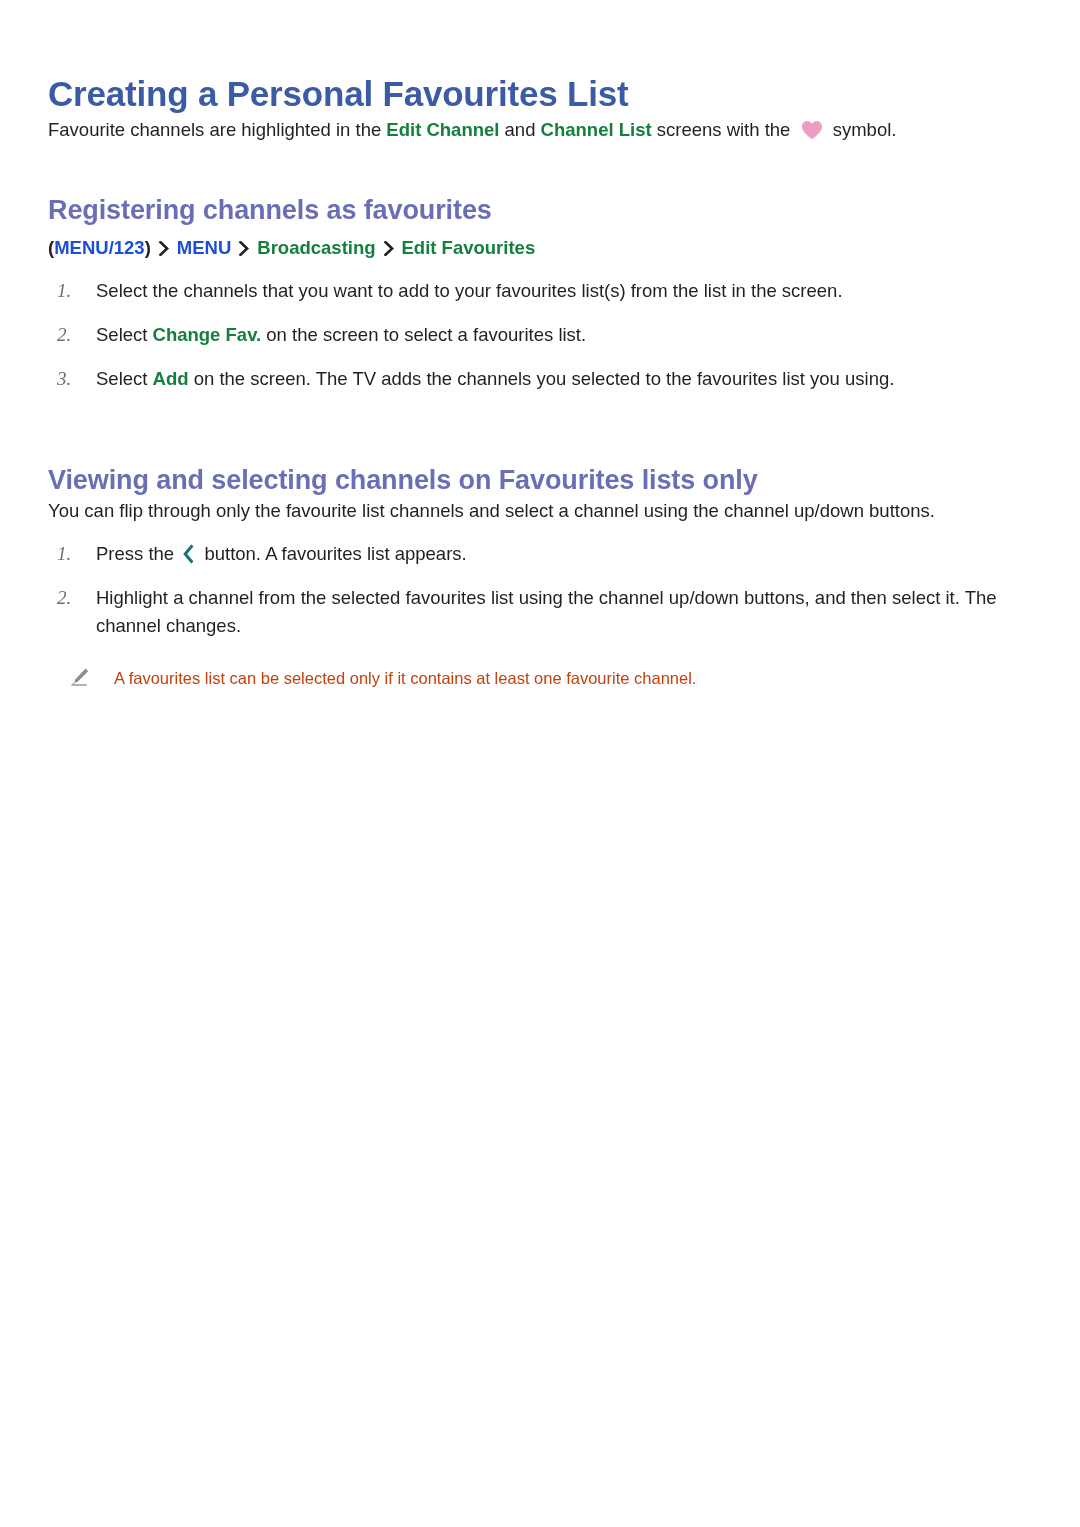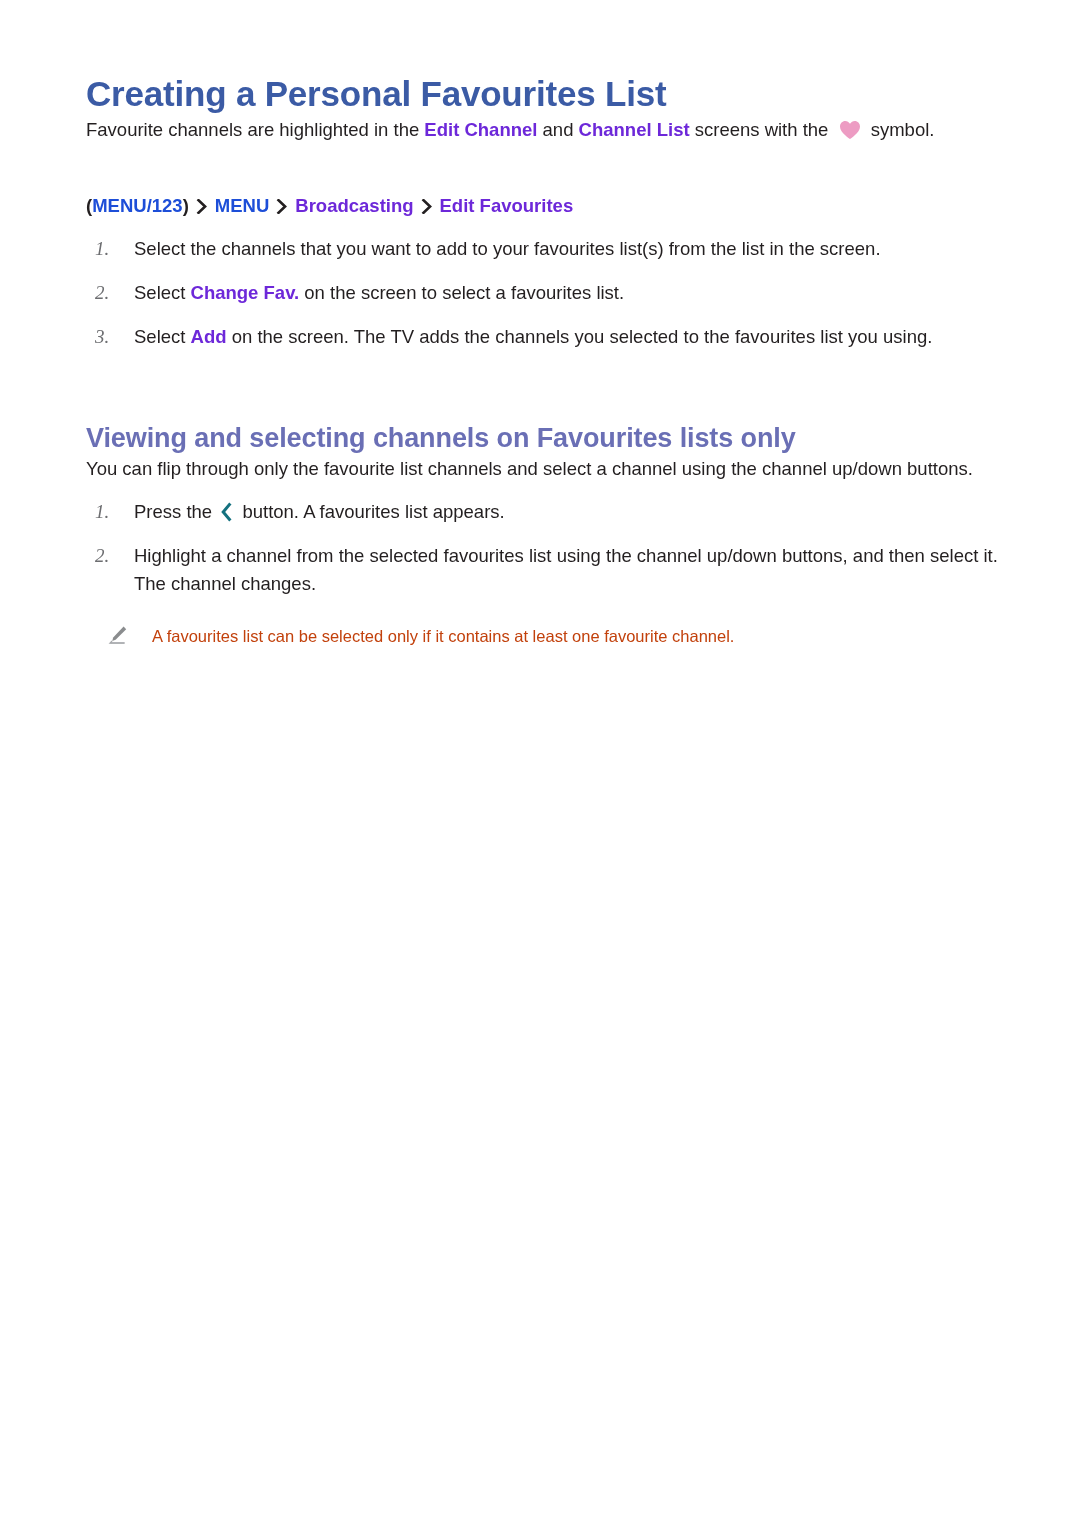--- a/index.html
+++ b/index.html
@@ -12,21 +12,21 @@
     height: 1527px;
     font-family: "Liberation Sans", sans-serif;
     color: #231f20;
     position: relative;
     overflow: hidden;
   }
   .page {
     width: 1080px;
     height: 1527px;
     box-sizing: border-box;
-    padding: 60px 78px 0 86px;
+    padding: 60px 78px 0 48px;
     position: relative;
   }
 
   
   h1.page-title {
     font-size: 35px;
     line-height: 44px;
     font-weight: bold;
     color: #3b5ba5;
     margin: 12px 0 0 0;
@@ -49,21 +49,21 @@
     color: #231f20;
     margin: 0;
   }
 
   .intro {
     margin-top: 32px;
   }
 
   
   .kw {
-    color: #6d28d9;
+    color: #15803d;
     font-weight: bold;
     text-align: center;
   }
   .kw-teal {
     color: #1d4ed8;
     font-weight: bold;
   }
   .paren {
     color: #231f20;
     font-weight: bold;
@@ -162,20 +162,21 @@
 
   <h1 class="page-title">Creating a Personal Favourites List</h1>
 
   <p class="body-text intro">
     <span>Favourite channels are highlighted in the </span><span class="kw">Edit Channel</span><span> and </span><span class="kw">Channel List</span><span> screens with the </span><span class="heart-icon"><svg viewBox="0 0 22 20" width="22" height="20">
           <path d="M11 19C11 19 1 12.6 1 6.7 1 3.3 3.4 1 6.2 1 8.2 1 9.9 2.1 11 3.8 12.1 2.1 13.8 1 15.8 1 18.6 1 21 3.3 21 6.7 21 12.6 11 19 11 19Z" fill="#ed9cc3"></path>
         </svg></span><span> symbol.</span><br>
   </p>
 
   <div class="sec-registering">
+    <h2 class="section-title">Registering channels as favourites</h2>
 
     <div class="breadcrumb">
       <span class="paren">(</span><span class="kw-teal">MENU/123</span><span class="paren">)</span><span class="bc-sep"><svg viewBox="0 0 16 15" width="16" height="15">
             <path d="M4.5 1.2 L11.1 7.5 L4.5 13.8" fill="none" stroke="#231f20" stroke-width="2.6" stroke-linecap="square" stroke-linejoin="miter"></path>
           </svg></span><span class="kw-teal">MENU</span><span class="bc-sep"><svg viewBox="0 0 16 15" width="16" height="15">
             <path d="M4.5 1.2 L11.1 7.5 L4.5 13.8" fill="none" stroke="#231f20" stroke-width="2.6" stroke-linecap="square" stroke-linejoin="miter"></path>
           </svg></span><span class="kw">Broadcasting</span><span class="bc-sep"><svg viewBox="0 0 16 15" width="16" height="15">
             <path d="M4.5 1.2 L11.1 7.5 L4.5 13.8" fill="none" stroke="#231f20" stroke-width="2.6" stroke-linecap="square" stroke-linejoin="miter"></path>
           </svg></span><span class="kw">Edit Favourites</span>
     </div>

